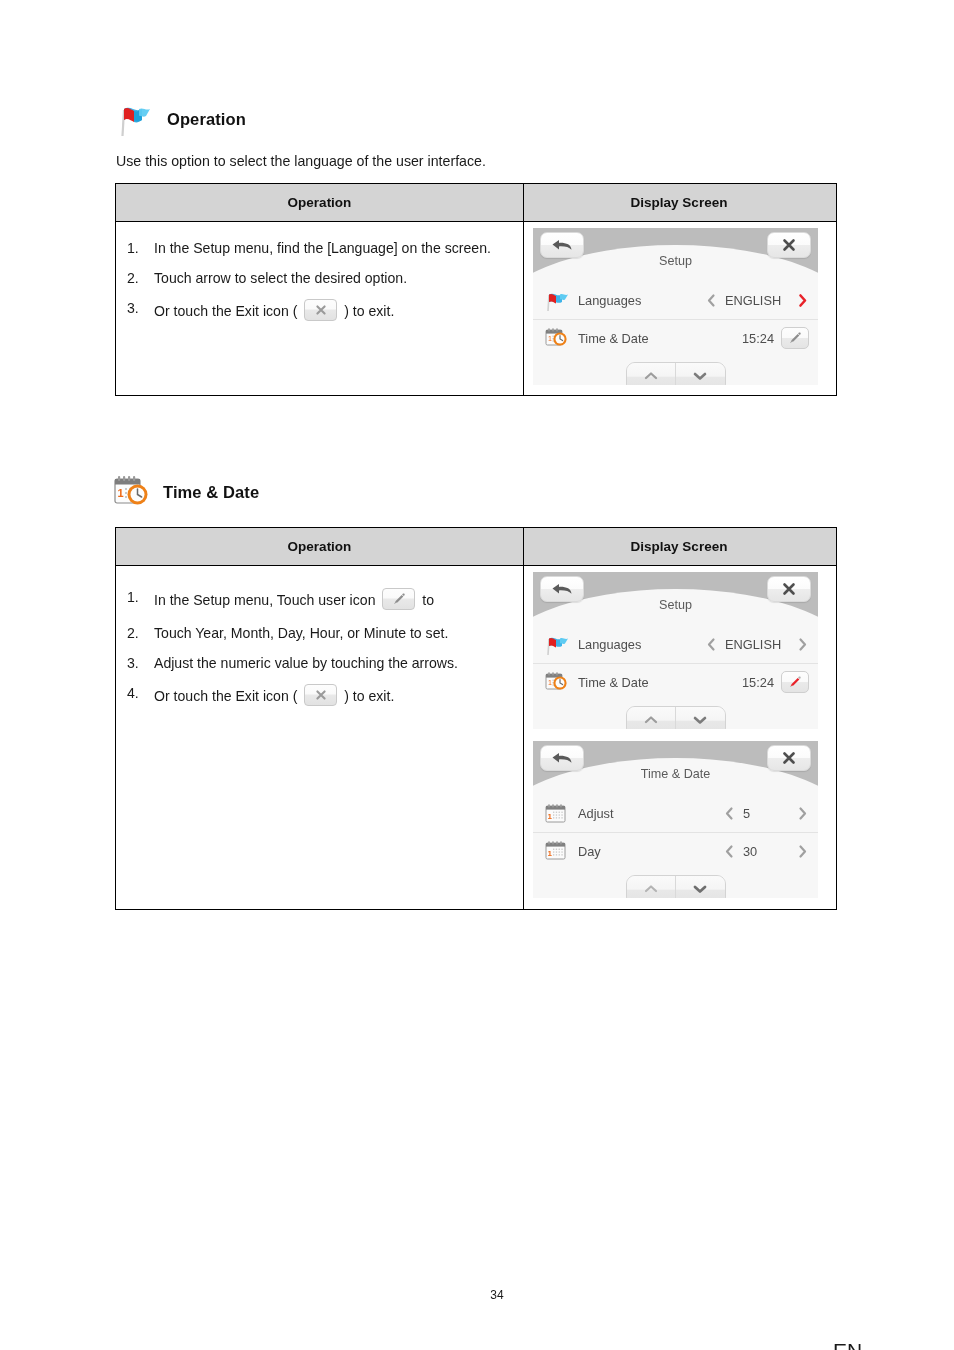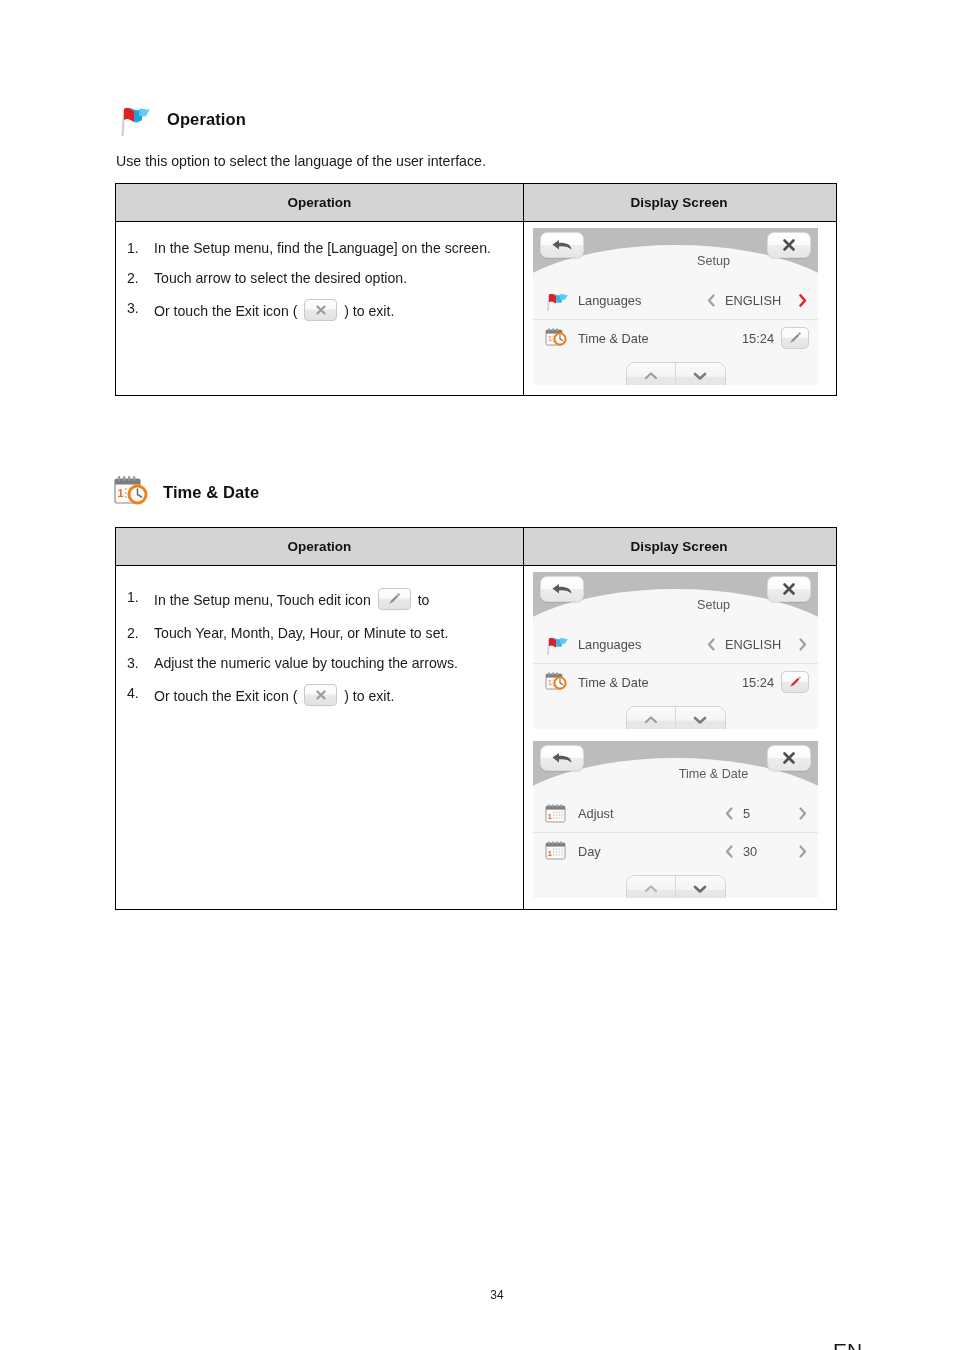--- a/index.html
+++ b/index.html
@@ -161,21 +161,20 @@
     border-radius: 50% 50% 0 0 / 100% 100% 0 0;
   }
   .screen .scr-title {
     position: absolute;
     left: 0;
     top: 26px;
     width: 100%;
     text-align: center;
     font-size: 12.6px;
     color: #5b5b5b;
-    padding-left: 38px;
   }
   .nav-btn {
     position: absolute;
     top: 4px;
     width: 42px;
     height: 24px;
     background: linear-gradient(180deg,#ffffff 0%,#fbfbfb 50%,#ededed 52%,#e6e6e6 100%);
     border: 1px solid #dadada;
     border-radius: 7px;
     box-shadow: 0 1px 1px rgba(0,0,0,0.10);
@@ -467,21 +466,21 @@
   <div class="tbl" style="left:115px; top:527px; width:722px; height:383px;">
     <div class="tbl-head">
       <div class="cell left col-op">Operation</div>
       <div class="cell col-disp">Display Screen</div>
     </div>
     <div class="tbl-body" style="height:343px;">
       <div class="cell left col-op" style="padding:22px 10px 0 8px;">
         <ol class="steps">
           <li style="margin-bottom:14px;">
             <span class="num">1.</span>
-            <span>In the Setup menu, Touch edit icon</span>
+            <span>In the Setup menu, Touch user icon</span>
             <span class="mini-btn">
               <svg width="15" height="15" viewBox="0 0 15 15">
                 <path d="M3.2 11.4 L4.2 9.4 L10.2 3.4 L11.9 5.1 L5.9 11.1 Z" fill="#8e8e8e"></path>
                 <path d="M10.6 3.0 L11.5 2.1 C11.9 1.7, 12.6 1.9, 12.9 2.3 C13.3 2.7, 13.4 3.3, 13.0 3.7 L12.3 4.4 Z" fill="#8e8e8e"></path>
                 <path d="M3.2 11.4 L3.0 12.4 L4.0 12.1 Z" fill="#6a6a6a"></path>
               </svg>
             </span>
             <span>to</span>
           </li>
           <li>

